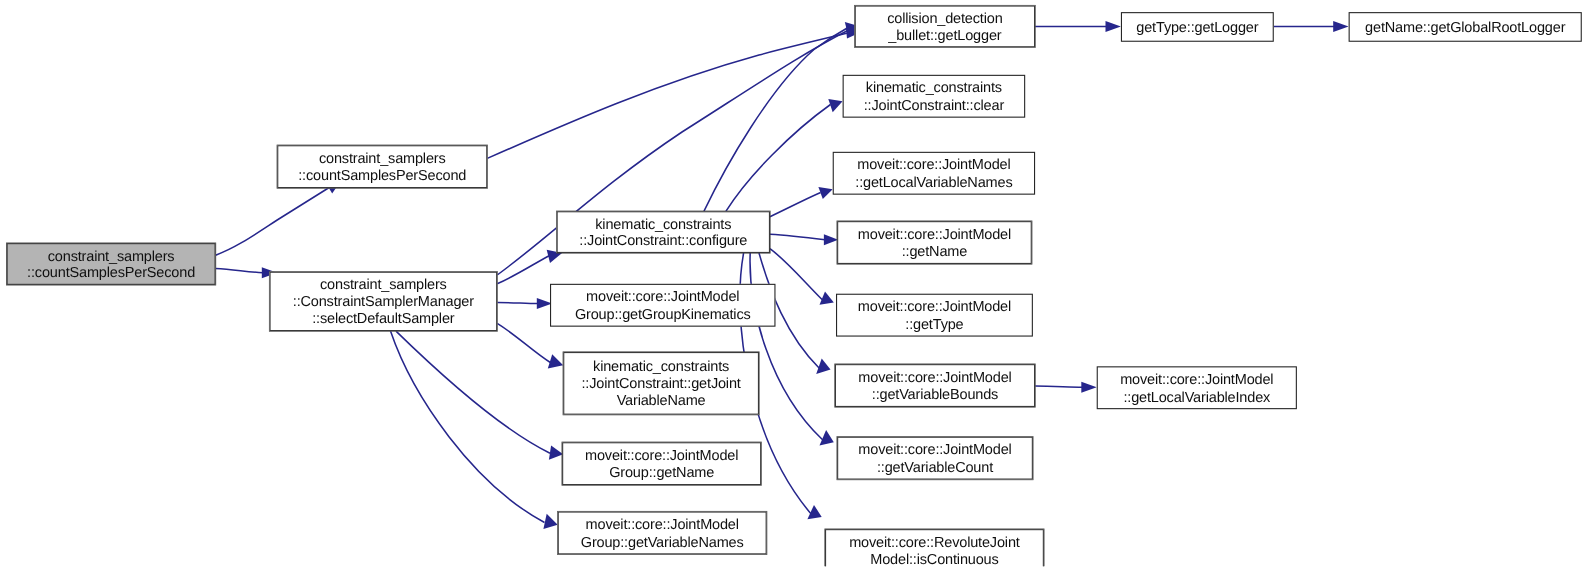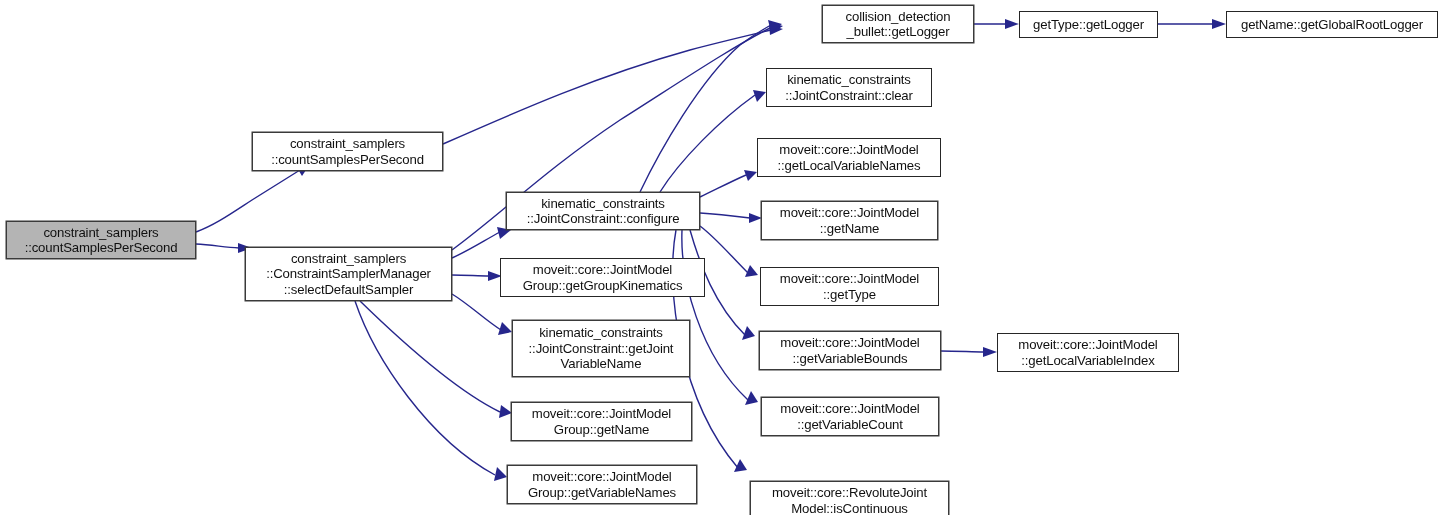--- a/index.html
+++ b/index.html
@@ -123,21 +123,21 @@
 ::JointConstraint::configure</span></div>
       <div class="node-box" style="left: 500px; top: 258px; width: 205px; height: 39px;"><span class="node-label">moveit::core::JointModel
 Group::getGroupKinematics</span></div>
       <div class="node-box thick" style="left: 512px; top: 320px; width: 178px; height: 57px;"><span class="node-label">kinematic_constraints
 ::JointConstraint::getJoint
 VariableName</span></div>
       <div class="node-box thick" style="left: 511px; top: 402px; width: 181px; height: 39px;"><span class="node-label">moveit::core::JointModel
 Group::getName</span></div>
       <div class="node-box thick" style="left: 507px; top: 465px; width: 190px; height: 39px;"><span class="node-label">moveit::core::JointModel
 Group::getVariableNames</span></div>
-      <div class="node-box thick" style="left: 822px; top: 5px; width: 152px; height: 38px; text-align: center;"><span class="node-label">collision_detection
+      <div class="node-box thick" style="left: 777px; top: 5px; width: 164px; height: 38px; text-align: center;"><span class="node-label">collision_detection
 _bullet::getLogger</span></div>
       <div class="node-box" style="left: 766px; top: 68px; width: 166px; height: 39px;"><span class="node-label">kinematic_constraints
 ::JointConstraint::clear</span></div>
       <div class="node-box" style="left: 757px; top: 138px; width: 184px; height: 39px;"><span class="node-label">moveit::core::JointModel
 ::getLocalVariableNames</span></div>
       <div class="node-box thick" style="left: 761px; top: 201px; width: 177px; height: 39px;"><span class="node-label">moveit::core::JointModel
 ::getName</span></div>
       <div class="node-box" style="left: 760px; top: 267px; width: 179px; height: 39px;"><span class="node-label">moveit::core::JointModel
 ::getType</span></div>
       <div class="node-box thick" style="left: 759px; top: 331px; width: 182px; height: 39px;"><span class="node-label">moveit::core::JointModel

